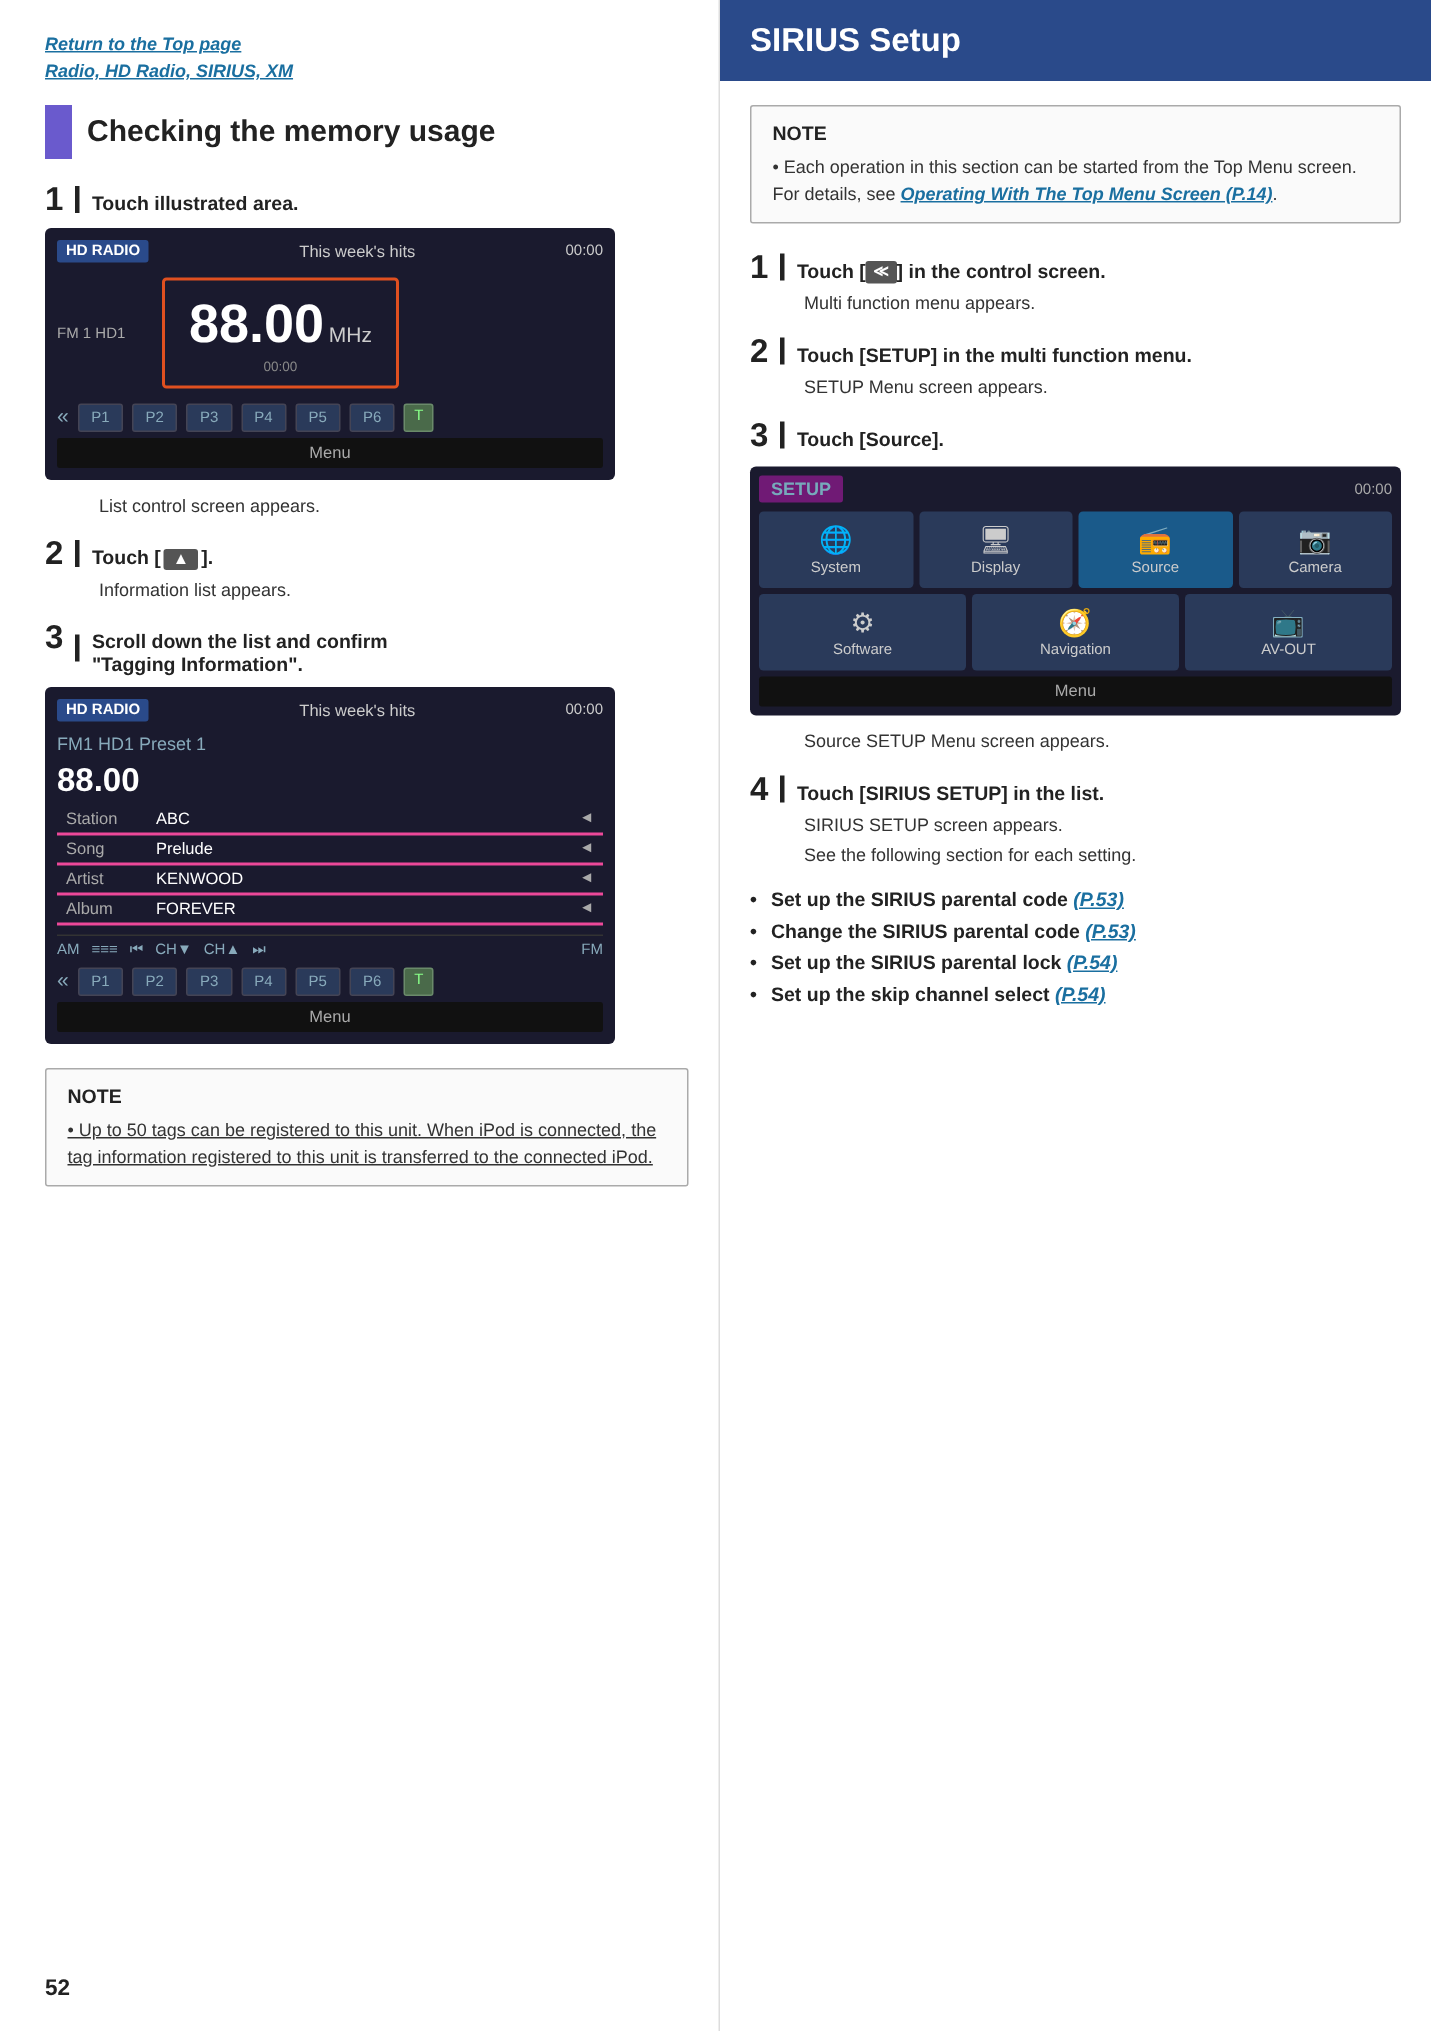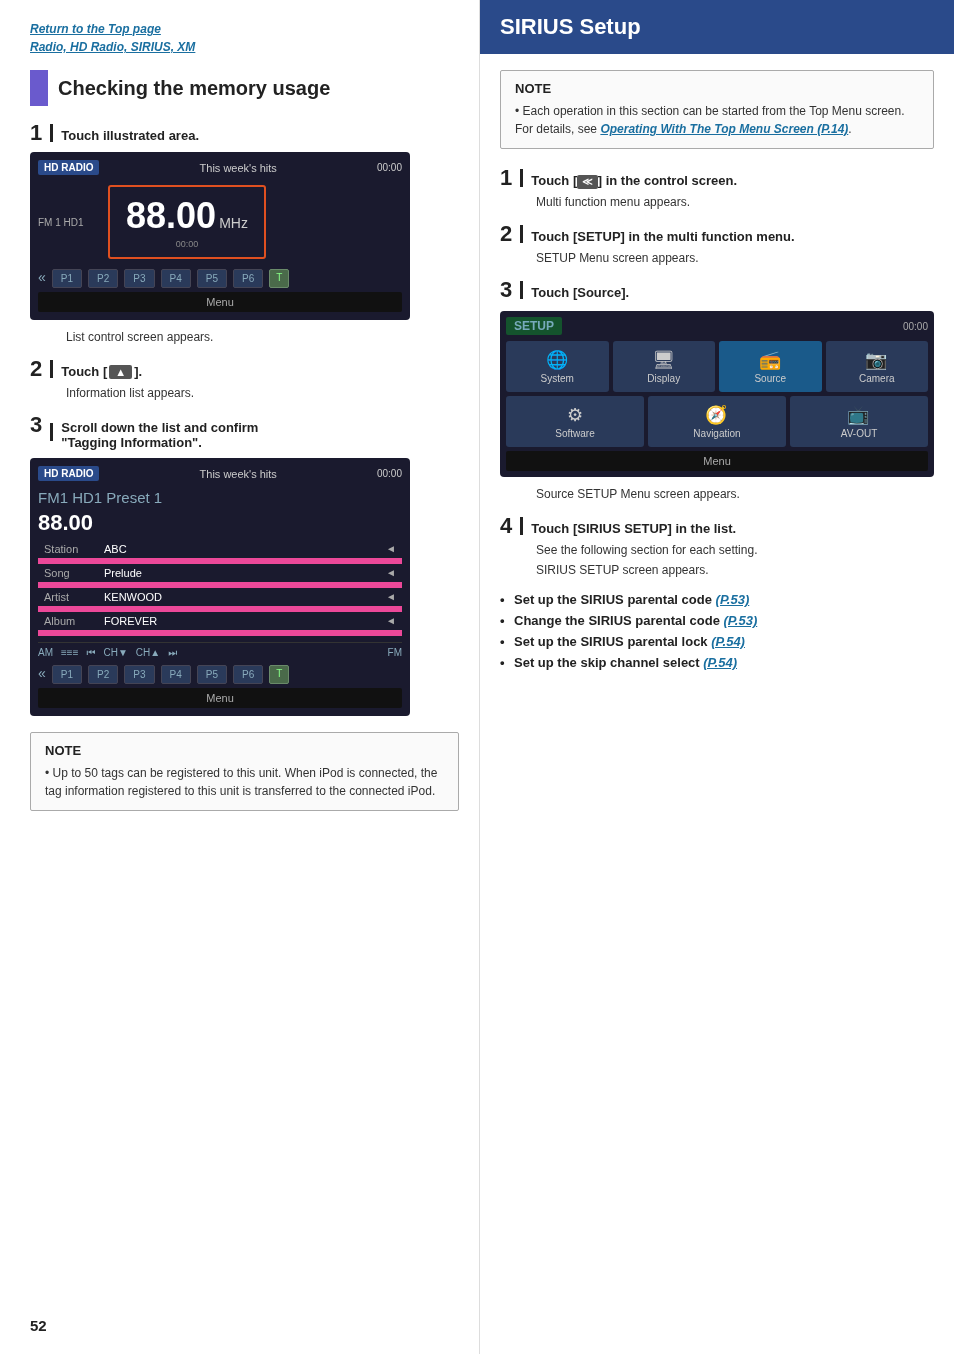--- a/index.html
+++ b/index.html
@@ -163,21 +163,21 @@
       padding: 8px;
       margin: 8px 0 10px 0;
       width: 380px;
       color: #fff;
       font-size: 11px;
     }
     .hd-list-row {
       display: flex;
       justify-content: space-between;
       padding: 3px 6px;
-      border-bottom: 6px solid #ec4899;
+      border-bottom: 2px solid #ec4899;
       font-size: 11px;
     }
     .hd-list-label {
       color: #aaa;
       width: 60px;
     }
     .hd-list-value {
       color: #fff;
       flex: 1;
     }
@@ -203,20 +203,21 @@
     }
     .note-title {
       font-weight: bold;
       font-size: 13px;
       margin-bottom: 6px;
     }
     .note-text {
       font-size: 12px;
       color: #333;
       line-height: 1.5;
+      text-decoration: underline;
     }
     
     .right-header {
       background: #2a4a8a;
       color: #fff;
       padding: 14px 20px;
       font-size: 22px;
       font-weight: bold;
     }
     .right-content {
@@ -291,21 +292,21 @@
       color: #fff;
       font-size: 11px;
     }
     .setup-top {
       display: flex;
       justify-content: space-between;
       align-items: center;
       margin-bottom: 6px;
     }
     .setup-logo {
-      background: #14532d;
+      background: #701a75;
       color: #7ab;
       padding: 2px 8px;
       font-size: 12px;
       font-weight: bold;
       border-radius: 2px;
     }
     .setup-grid {
       display: grid;
       grid-template-columns: repeat(4, 1fr);
       gap: 4px;
@@ -442,21 +443,21 @@
         <span>"Tagging Information".</span>
       </span>
     </div>
 
     <div class="hd-list-screen">
       <div class="hd-top-bar">
         <span class="hd-logo">HD RADIO</span>
         <span style="color:#ccc; font-size:11px;">This week's hits</span>
         <span class="hd-time">00:00</span>
       </div>
-      <div style="font-size:15px; color:#8ab; padding:2px 0 4px 0;">FM1  HD1  Preset 1</div>
+      <div style="font-size:12px; color:#8ab; padding:2px 0 4px 0;">FM1  HD1  Preset 1</div>
       <div style="font-size:22px; color:#fff; font-weight:bold; margin-bottom:4px;">88.00</div>
 
       <div>
         <div class="hd-list-row">
             <span class="hd-list-label">Station</span>
             <span class="hd-list-value">ABC</span>
             <span class="hd-list-icon">◄</span>
           </div>
         <div class="hd-list-row">
             <span class="hd-list-label">Song</span>
@@ -584,22 +585,22 @@
 
         <div class="right-step-sub">Source SETUP Menu screen appears.</div>
       </div>
 
       <div class="right-step">
         <div class="right-step-header">
           <span class="right-step-num">4</span>
           <div class="right-step-bar"></div>
           <span class="right-step-label">Touch [SIRIUS SETUP] in the list.</span>
         </div>
+        <div class="right-step-sub">SIRIUS SETUP screen appears.</div>
         <div class="right-step-sub">See the following section for each setting.</div>
-        <div class="right-step-sub">SIRIUS SETUP screen appears.</div>
       </div>
 
       <ul class="bullet-list">
         <li><span>Set up the SIRIUS parental code </span><a href="#">(P.53)</a></li>
         <li><span>Change the SIRIUS parental code </span><a href="#">(P.53)</a></li>
         <li><span>Set up the SIRIUS parental lock </span><a href="#">(P.54)</a></li>
         <li><span>Set up the skip channel select </span><a href="#">(P.54)</a></li>
       </ul>
     </div>
   </div>

